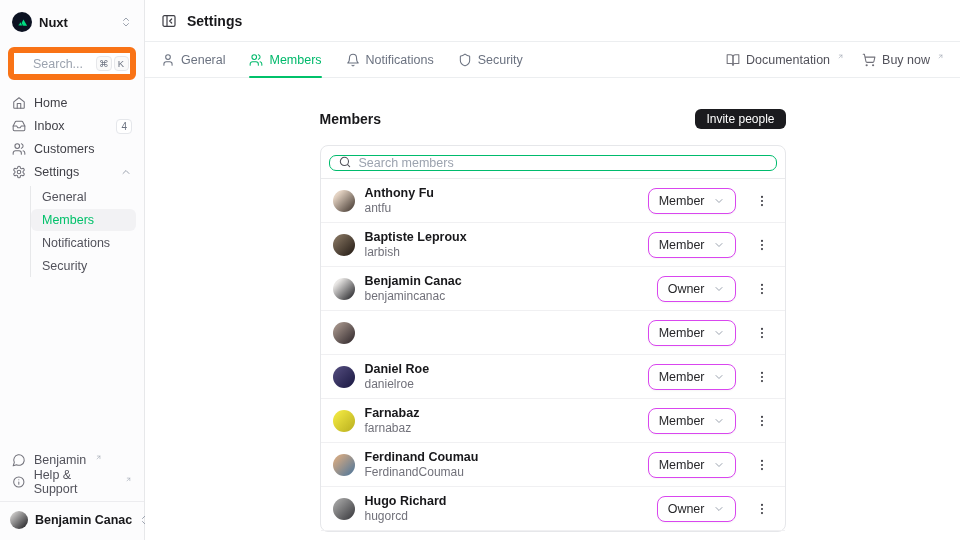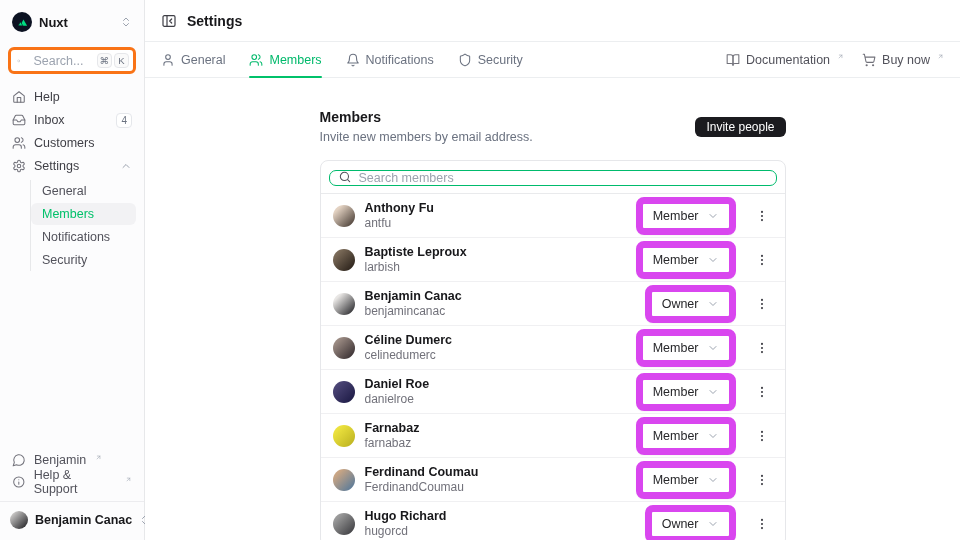--- a/index.html
+++ b/index.html
@@ -12,21 +12,21 @@
   .ic-sm { width:12px; height:12px; stroke:currentColor; fill:none; stroke-width:2; stroke-linecap:round; stroke-linejoin:round; }
   .ic-ext { width:7px; height:7px; stroke:currentColor; fill:none; stroke-width:2; stroke-linecap:round; stroke-linejoin:round; color:#9ca3af; margin:-6px 0 0 1px; }
 
   
   .sidebar { width:145px; min-width:145px; background:#fcfcfd; border-right:1px solid #e7e8ea;
     padding:10px 8px 6px; display:flex; flex-direction:column; font-size:12.5px; }
   .team-row { display:flex; align-items:center; gap:7px; padding:2px 4px; border-radius:6px; cursor:pointer; }
   .team-logo { width:20px; height:20px; border-radius:50%; background:#0c1222; display:flex; align-items:center; justify-content:center; flex:none; }
   .team-name { font-weight:700; font-size:13px; }
   .updown { margin-left:auto; color:#9ca3af; }
-  .search-row { margin-top:13px; display:flex; align-items:center; gap:13px; border:3px solid #f97316;
+  .search-row { margin-top:13px; display:flex; align-items:center; gap:13px; border:6px solid #f97316;
     background:#fff; border-radius:6px; padding:3px 4px 3px 6px; color:#9ca3af; cursor:text; }
   .kbds { margin-left:auto; display:flex; gap:2px; }
   .kbd { font-size:9.5px; color:#6b7280; border:1px solid #e6e7ea; background:#fafafa; border-radius:4px;
     min-width:15px; height:15px; display:flex; align-items:center; justify-content:center; padding:0 2px; }
   .nav { margin-top:12px; display:flex; flex-direction:column; gap:1px; }
   .nav-item { display:flex; align-items:center; gap:8px; padding:2px 4px; border-radius:6px; color:#3f3f46; height:22px; cursor:pointer; }
   .nav-item .ic { color:#71717a; }
   .badge { margin-left:auto; font-size:10px; color:#6b7280; border:1px solid #e5e7eb; border-radius:4px;
     padding:0 4px; height:15px; display:flex; align-items:center; background:#fff; }
   .chev-end { margin-left:auto; color:#9ca3af; }
@@ -67,21 +67,21 @@
   .search-input { width:100%; height:16px; border:1.5px solid #00bb6d; border-radius:7px;
     padding:0 10px 0 29px; font-size:12.5px; color:#18181b; outline:none; font-family:inherit; background:#fff; }
   .search-input::placeholder { color:#9ca3af; }
   .ic-insearch { position:absolute; left:17px; top:50%; transform:translateY(-50%); color:#52525b; }
 
   .member-row { height:44px; display:flex; align-items:center; gap:10px; padding:0 12px; border-bottom:1px solid #f0f0f2; }
   .m-avatar { width:22px; height:22px; border-radius:50%; flex:none; }
   .m-info { line-height:1.3; }
   .m-name { font-size:12.5px; font-weight:600; color:#18181b; }
   .m-username { font-size:12px; color:#71717a; }
-  .m-role { margin-left:auto; display:flex; align-items:center; gap:8px; border:7px solid #d946ef; border-radius:8px;
+  .m-role { margin-left:auto; display:flex; align-items:center; gap:8px; border:1px solid #d946ef; border-radius:8px;
     background:#fff; padding:5px 10px; font-size:12.5px; color:#27272a; cursor:pointer; box-shadow:0 1px 2px rgba(0,0,0,.04); font-family:inherit; }
   .m-role .ic-sm { color:#9ca3af; }
   .m-menu { margin-left:5px; width:22px; height:26px; display:flex; align-items:center; justify-content:center;
     color:#3f3f46; cursor:pointer; background:none; border:none; border-radius:6px; }
 </style>
 </head>
 <body>
 
 <div class="app">
 
@@ -114,21 +114,21 @@
         <span class="kbd">K</span>
       </span>
     </div>
 
     <nav class="nav">
       <div class="nav-item">
         <svg class="ic" viewBox="0 0 24 24">
             <path d="M3 10l9-7 9 7v10a1 1 0 0 1-1 1H4a1 1 0 0 1-1-1z"></path>
             <path d="M9 21v-8h6v8"></path>
           </svg>
-        <span>Help</span>
+        <span>Home</span>
       </div>
       <div class="nav-item">
         <svg class="ic" viewBox="0 0 24 24">
             <path d="M22 12h-6l-2 3h-4l-2-3H2"></path>
             <path d="M5.45 5.11 2 12v6a2 2 0 0 0 2 2h16a2 2 0 0 0 2-2v-6l-3.45-6.89A2 2 0 0 0 16.76 4H7.24a2 2 0 0 0-1.79 1.11z"></path>
           </svg>
         <span>Inbox</span>
         <span class="badge">4</span>
       </div>
       <div class="nav-item">
@@ -273,21 +273,20 @@
         </div>
       </div>
     </div>
 
     <div class="content">
       <div class="content-col">
 
         <div class="page-head">
           <div>
             <div class="page-title">Members</div>
-            <div class="page-desc">Invite new members by email address.</div>
           </div>
           <button class="invite-btn">Invite people</button>
         </div>
 
         <div class="card">
           <div class="card-search">
             <input class="search-input" type="text" placeholder="Search members" style="">
             <svg class="ic ic-insearch" viewBox="0 0 24 24">
                 <circle cx="11" cy="11" r="7"></circle>
                 <path d="m20 20-3.5-3.5"></path>
@@ -352,24 +351,20 @@
       <svg width="14" height="14" viewBox="0 0 24 24">
                     <circle cx="12" cy="5" r="1.8" fill="currentColor"></circle>
                     <circle cx="12" cy="12" r="1.8" fill="currentColor"></circle>
                     <circle cx="12" cy="19" r="1.8" fill="currentColor"></circle>
                   </svg>
     </button>
   </div>
 
   <div class="member-row">
     <span class="m-avatar" style="background: linear-gradient(135deg, rgb(154, 138, 130) 20%, rgb(44, 36, 40));"></span>
-    <span class="m-info">
-      <div class="m-name">Céline Dumerc</div>
-      <div class="m-username">celinedumerc</div>
-    </span>
     <button class="m-role">
       <span>Member</span>
       <svg class="ic-sm" viewBox="0 0 24 24">
                     <path d="m6 9 6 6 6-6"></path>
                   </svg>
     </button>
     <button class="m-menu">
       <svg width="14" height="14" viewBox="0 0 24 24">
                     <circle cx="12" cy="5" r="1.8" fill="currentColor"></circle>
                     <circle cx="12" cy="12" r="1.8" fill="currentColor"></circle>

